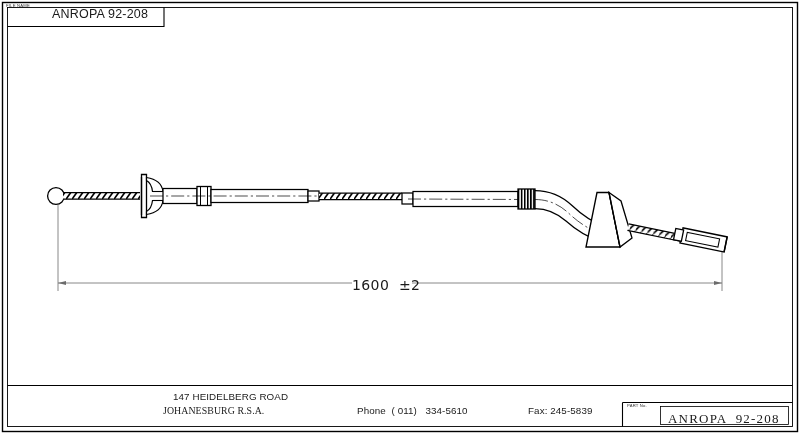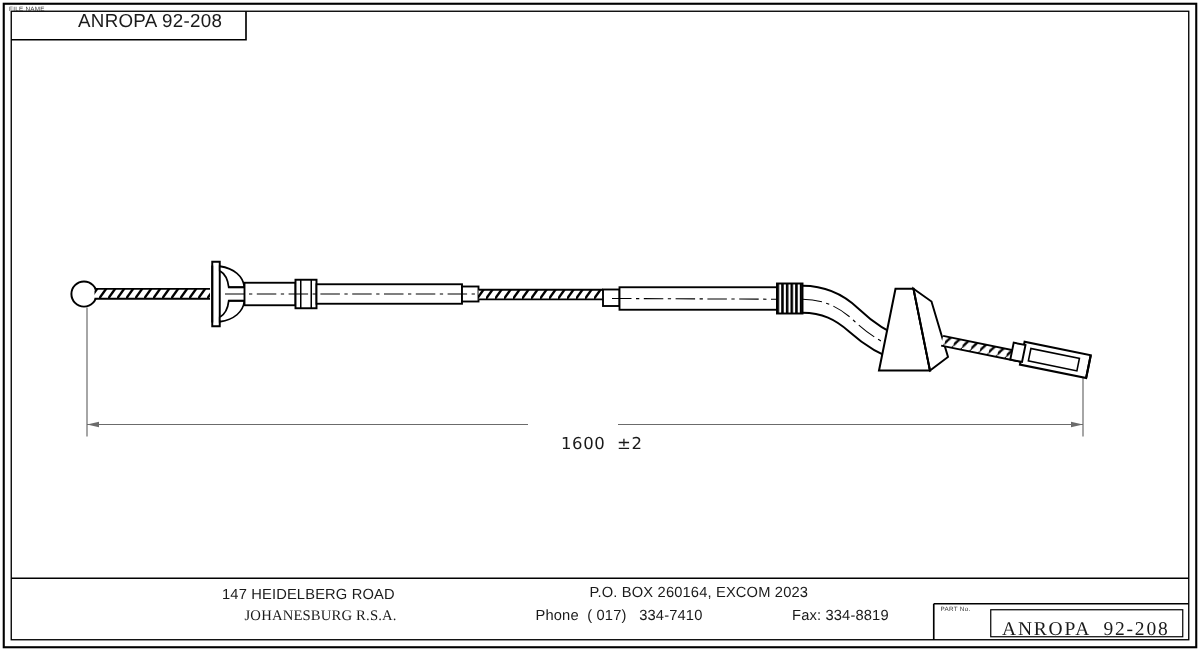--- a/index.html
+++ b/index.html
@@ -38,33 +38,32 @@
     font-size: 4.2px;
     letter-spacing: 0.2px;
     color: #333;
   }
   .t-filename-value {
     left: 52px; top: 8px;
     font-size: 12.5px;
     letter-spacing: 0.2px;
   }
   .t-dim {
-    left: 374px; top: 278px;
-    font-size: 11px;
+    left: 352px; top: 278px;
+    font-size: 14px;
     letter-spacing: 0.4px;
     font-family: "DejaVu Sans", sans-serif;
-    margin-top: 12px;
   }
   .t-company {
     left: 49px; top: 396px;
     font-size: 18px;
     letter-spacing: 0.6px;
   }
   .t-addr1 {
-    left: 148px; top: 392px;
+    left: 173px; top: 392px;
     font-size: 9.8px;
     letter-spacing: 0.1px;
   }
   .t-addr2 {
     left: 163px; top: 406px;
     font-size: 9.8px;
     letter-spacing: 0.1px;
     font-family: Liberation Serif, serif;
   }
   .t-box {
@@ -250,20 +249,19 @@
     </g>
   </svg>
 
   <div class="txt t-filename-label">FILE NAME</div>
   <div class="txt t-filename-value">ANROPA 92-208</div>
 
   <div class="txt t-dim">1600  ±2</div>
 
   <div class="txt t-addr1">147 HEIDELBERG ROAD</div>
   <div class="txt t-addr2">JOHANESBURG R.S.A.</div>
-  <div class="txt t-box">P.O. BOX 260164, EXCOM 2023</div>
-  <div class="txt t-phone">Phone  ( 017)   334-7410</div>
-  <div class="txt t-fax">Fax: 334-8819</div>
+  <div class="txt t-phone">Phone  ( 011)   334-5610</div>
+  <div class="txt t-fax">Fax: 245-5839</div>
 
   <div class="txt t-partno-label">PART No.</div>
   <div class="txt t-partno-value">ANROPA  92-208</div>
 
 </div>
 
 </body></html>

